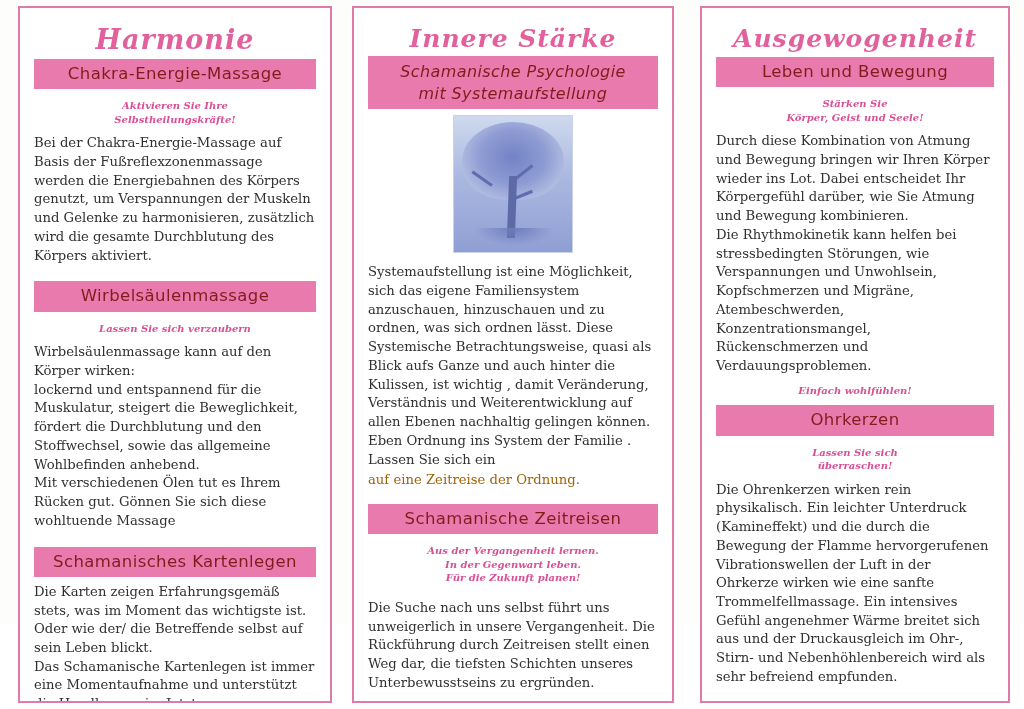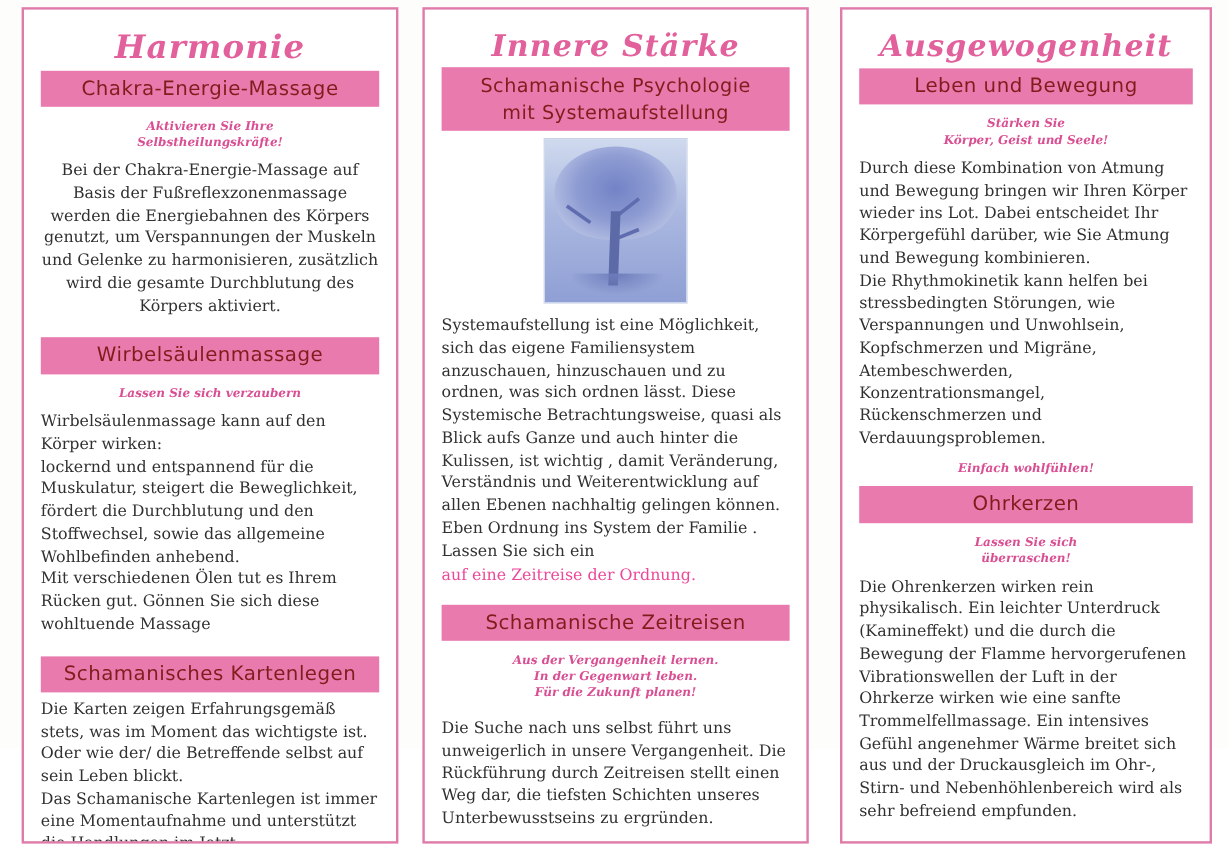--- a/index.html
+++ b/index.html
@@ -127,54 +127,54 @@
 <div class="page">
 
   <div class="panel" id="panel-left">
     <div class="title-script" id="title-left">Harmonie</div>
 
     <div class="band">Chakra-Energie-Massage</div>
 
     <div class="subhead" style="white-space:pre-line;">Aktivieren Sie Ihre
 Selbstheilungskräfte!</div>
 
-    <div class="body-text" style="white-space:pre-line;text-align:center;">Bei der Chakra-Energie-Massage auf Basis der Fußreflexzonenmassage werden die Energiebahnen des Körpers genutzt, um Verspannungen der Muskeln und Gelenke zu harmonisieren, zusätzlich wird die gesamte Durchblutung des Körpers aktiviert.</div>
+    <div class="body-text" style="white-space:pre-line;">Bei der Chakra-Energie-Massage auf Basis der Fußreflexzonenmassage werden die Energiebahnen des Körpers genutzt, um Verspannungen der Muskeln und Gelenke zu harmonisieren, zusätzlich wird die gesamte Durchblutung des Körpers aktiviert.</div>
 
     <div class="band" style="margin-top:16px;">Wirbelsäulenmassage</div>
 
     <div class="subhead">Lassen Sie sich verzaubern</div>
 
     <div class="body-text center" style="white-space:pre-line;">Wirbelsäulenmassage kann auf den Körper wirken:
 lockernd und entspannend für die Muskulatur, steigert die Beweglichkeit, fördert die Durchblutung und den Stoffwechsel, sowie das allgemeine Wohlbefinden anhebend.
 Mit verschiedenen Ölen tut es Ihrem Rücken gut. Gönnen Sie sich diese wohltuende Massage</div>
 
     <div class="band" style="margin-top:16px;">Schamanisches Kartenlegen</div>
 
     <div class="body-text center" style="white-space:pre-line;">Die Karten zeigen Erfahrungsgemäß stets, was im Moment das wichtigste ist. Oder wie der/ die Betreffende selbst auf sein Leben blickt.
 Das Schamanische Kartenlegen ist immer eine Momentaufnahme und unterstützt die Handlungen im Jetzt.</div>
   </div>
 
   <div class="panel" id="panel-mid">
     <div class="title-script" id="title-mid">Innere Stärke</div>
 
-    <div class="band two-line" style="white-space:pre-line;">Schamanische Psychologie
+    <div class="band two-line" style="white-space:pre-line;font-style:italic;">Schamanische Psychologie
 mit Systemaufstellung</div>
 
     <div class="tree-image">
       <div class="canopy"></div>
       <div class="branch" style="left:58px; top:64px; width:26px; transform:rotate(-38deg);"></div>
       <div class="branch" style="left:38px; top:68px; width:24px; transform:rotate(215deg);"></div>
       <div class="branch" style="left:58px; top:82px; width:22px; transform:rotate(-22deg);"></div>
       <div class="trunk"></div>
       <div class="root"></div>
     </div>
 
     <div class="body-text">Systemaufstellung ist eine Möglichkeit, sich das eigene Familiensystem anzuschauen, hinzuschauen und zu ordnen, was sich ordnen lässt. Diese Systemische Betrachtungsweise, quasi als Blick aufs Ganze und auch hinter die Kulissen, ist wichtig , damit Veränderung, Verständnis und Weiterentwicklung auf allen Ebenen nachhaltig gelingen können. Eben Ordnung ins System der Familie . Lassen Sie sich ein</div>
 
-    <div class="body-text" style="color:#ec4899; margin-top:-6px;">auf eine Zeitreise der Ordnung.</div>
+    <div class="body-text" style="color:#a16207; margin-top:-6px;">auf eine Zeitreise der Ordnung.</div>
 
     <div class="band" style="margin-top:14px;">Schamanische Zeitreisen</div>
 
     <div class="subhead" style="white-space:pre-line;">Aus der Vergangenheit lernen.
 In der Gegenwart leben.
 Für die Zukunft planen!</div>
 
     <div class="body-text center" style="margin-top:14px;">Die Suche nach uns selbst führt uns unweigerlich in unsere Vergangenheit. Die Rückführung durch Zeitreisen stellt einen Weg dar, die tiefsten Schichten unseres Unterbewusstseins zu ergründen.</div>
   </div>
 

